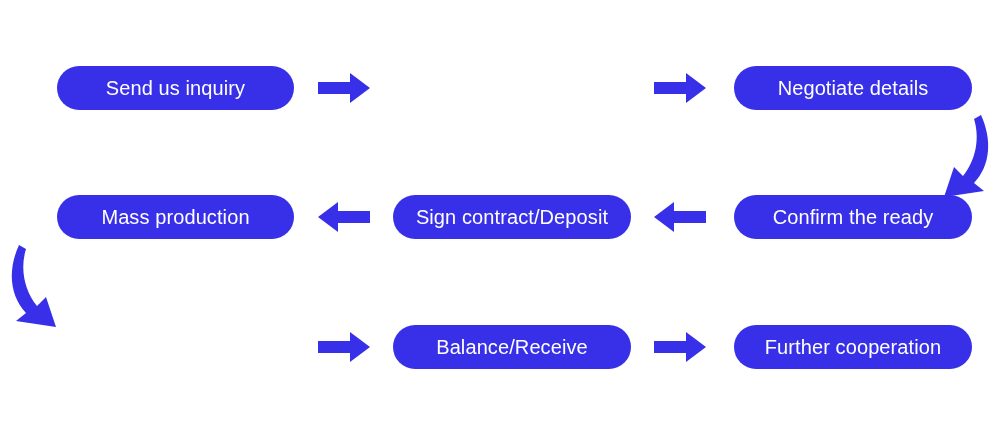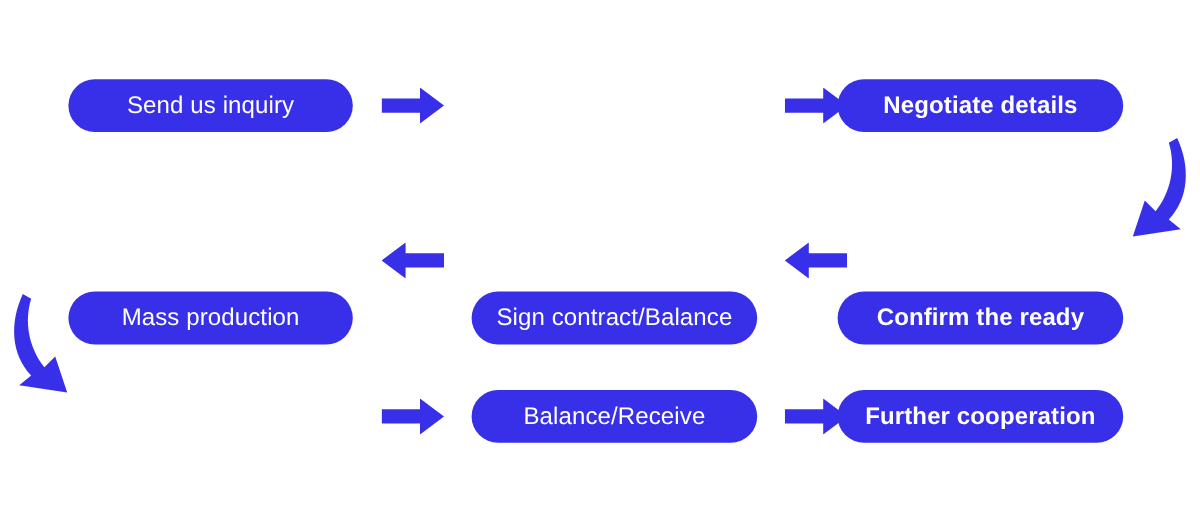--- a/index.html
+++ b/index.html
@@ -42,27 +42,27 @@
     height: 30px;
   }
   .arrow svg { display: block; width: 100%; height: 100%; }
   .curve {
     position: absolute;
   }
   .curve svg { display: block; width: 100%; height: 100%; }
 
   
   .row1 { top: 66px; }
-  .row2 { top: 195px; margin-top: 48px; }
+  .row2 { top: 195px; }
   .row3 { top: 325px; }
 
   
   .col1 { left: 57px; width: 237px; }
   .col2 { left: 393px; width: 238px; }
-  .col3 { left: 698px; width: 238px; font-weight: bold; }
+  .col3 { left: 734px; width: 238px; }
 
   .arrow-a1 { left: 318px; top: 73px; }
   .arrow-a2 { left: 654px; top: 73px; }
   .arrow-b1 { left: 318px; top: 202px; }
   .arrow-b2 { left: 654px; top: 202px; }
   .arrow-c1 { left: 318px; top: 332px; }
   .arrow-c2 { left: 654px; top: 332px; }
 
   .curve-right { left: 918px; top: 113px; width: 76px; height: 88px; }
   .curve-left  { left: 6px;  top: 243px; width: 76px; height: 88px; }
@@ -110,21 +110,21 @@
     <span class="pill-label">Mass production</span>
   </div>
 
   <div class="arrow arrow-b1">
     <svg viewBox="0 0 52 30" xmlns="http://www.w3.org/2000/svg" aria-hidden="true">
       <path d="M52 9 L20 9 L20 0 L0 15 L20 30 L20 21 L52 21 Z" fill="#3730e8"></path>
     </svg>
   </div>
 
   <div class="pill row2 col2">
-    <span class="pill-label">Sign contract/Balance</span>
+    <span class="pill-label">Sign contract/Deposit</span>
   </div>
 
   <div class="arrow arrow-b2">
     <svg viewBox="0 0 52 30" xmlns="http://www.w3.org/2000/svg" aria-hidden="true">
       <path d="M52 9 L20 9 L20 0 L0 15 L20 30 L20 21 L52 21 Z" fill="#3730e8"></path>
     </svg>
   </div>
 
   <div class="pill row2 col3">
     <span class="pill-label">Confirm the ready</span>

